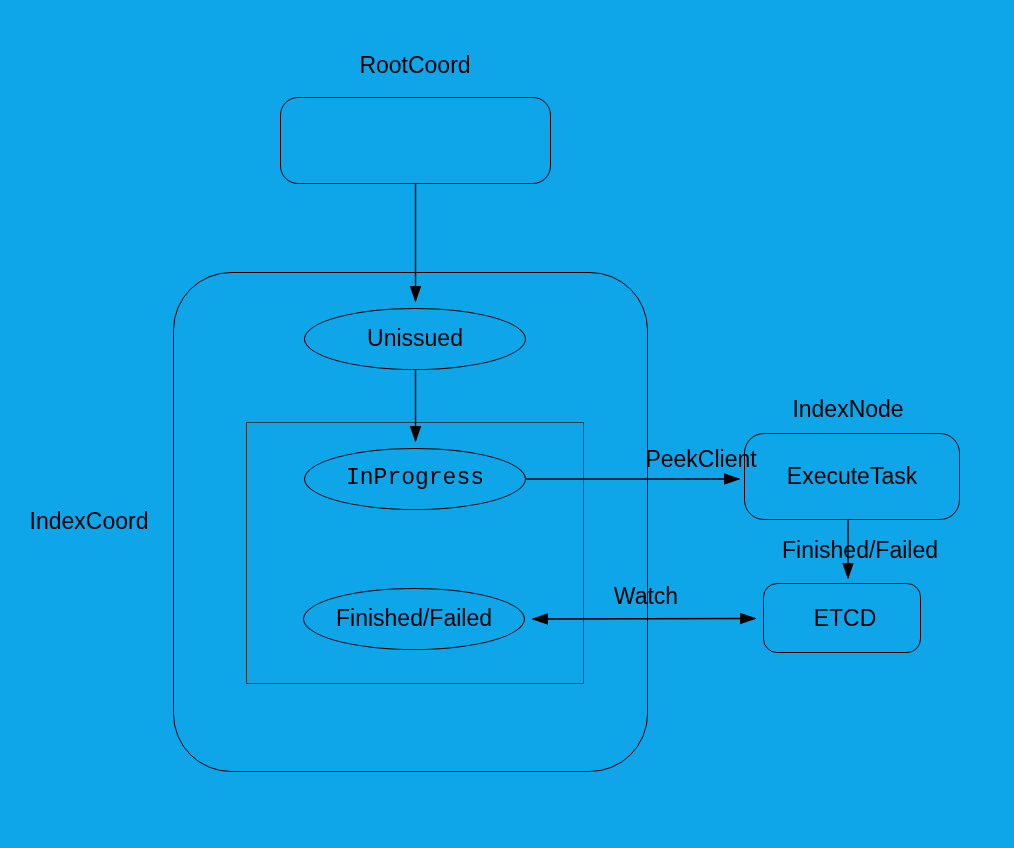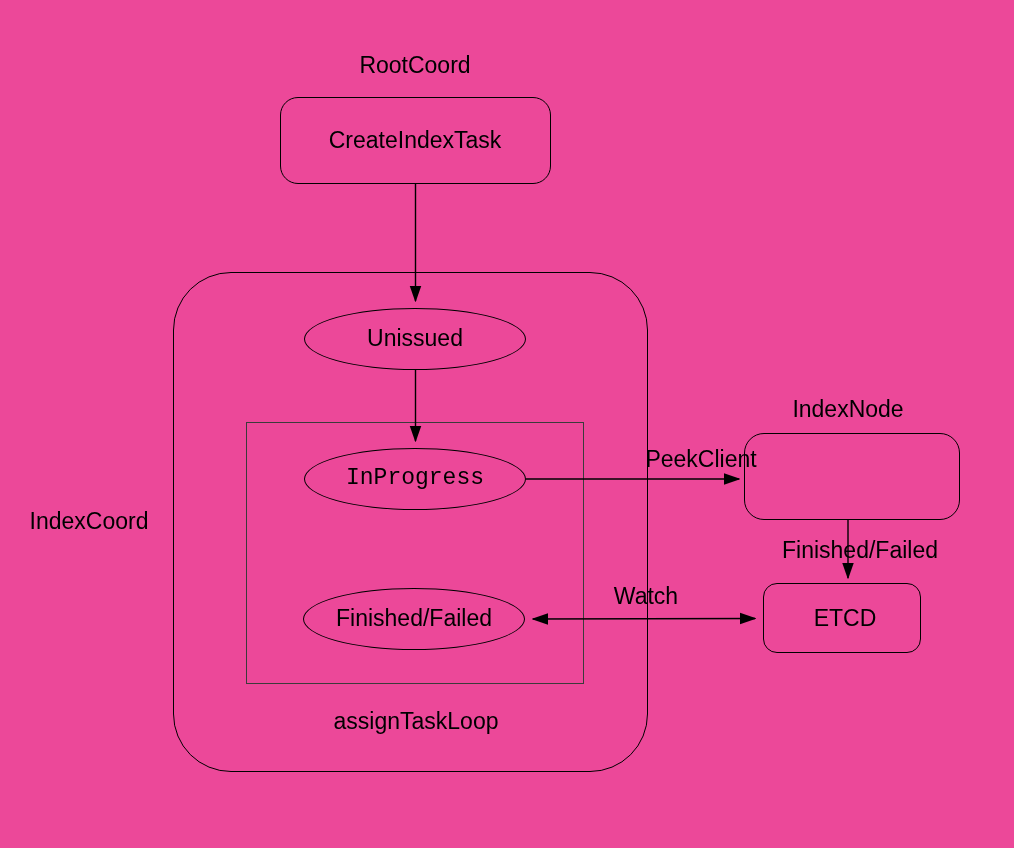--- a/index.html
+++ b/index.html
@@ -4,21 +4,21 @@
 <style>
   html, body {
     margin: 0;
     padding: 0;
     background: #ffffff;
   }
   .canvas {
     position: relative;
     width: 1014px;
     height: 848px;
-    background: #ec4899;
+    background: #0ea5e9;
     font-family: "Liberation Sans", sans-serif;
     color: #000000;
     overflow: hidden;
   }
   
   .shape {
     position: absolute;
     box-sizing: border-box;
     background: transparent;
     border: 1.4px solid #000000;
@@ -79,34 +79,33 @@
     </defs>
     <line x1="415.5" y1="184" x2="415.5" y2="301" marker-end="url(#arrow)"></line>
     <line x1="415.5" y1="370" x2="415.5" y2="441" marker-end="url(#arrow)"></line>
     <line x1="526" y1="479" x2="739" y2="479" marker-end="url(#arrow)"></line>
     <line x1="848" y1="520" x2="848" y2="578" marker-end="url(#arrow)"></line>
     <line x1="533" y1="619" x2="755" y2="618.5" marker-start="url(#arrow)" marker-end="url(#arrow)"></line>
   </svg>
 
   <div class="label" style="left:415px; top:66px;">RootCoord</div>
 
-  <div class="label" style="left:415px; top:141px;">CreateIndexTask</div>
 
   <div class="label" style="left:89px; top:522px;text-align:center;">IndexCoord</div>
 
   <div class="label" style="left:415px; top:339px;">Unissued</div>
 
   <div class="label" style="left:415px; top:479px;font-family:Liberation Mono, monospace;">InProgress</div>
 
   <div class="label" style="left:414px; top:619px;">Finished/Failed</div>
 
-  <div class="label" style="left:416px; top:722px;">assignTaskLoop</div>
 
   <div class="label" style="left:848px; top:410px;text-align:center;">IndexNode</div>
 
+  <div class="label" style="left:852px; top:477px;">ExecuteTask</div>
 
   <div class="label" style="left:845px; top:619px;">ETCD</div>
 
   <div class="label" style="left:657px; top:460px;margin-left:44px;">PeekClient</div>
 
   <div class="label" style="left:860px; top:551px;">Finished/Failed</div>
 
   <div class="label" style="left:646px; top:597px;">Watch</div>
 
 </div>

